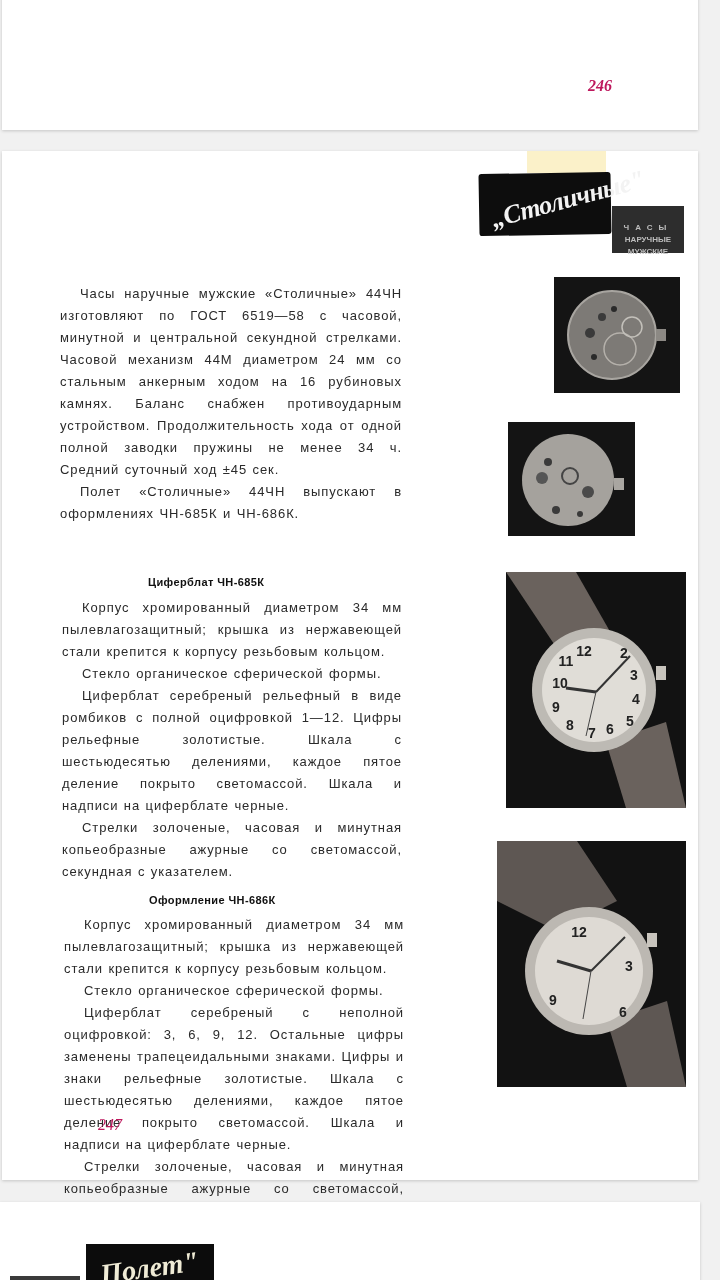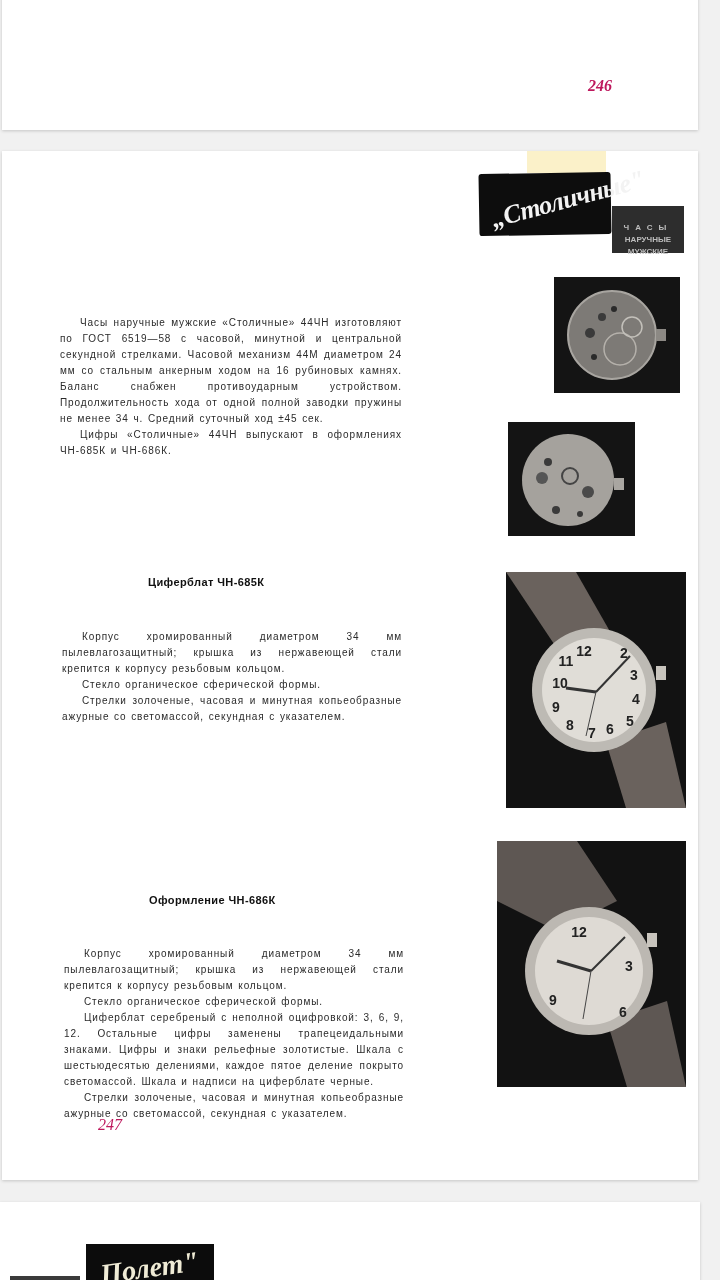--- a/index.html
+++ b/index.html
@@ -39,22 +39,22 @@
   }
   .label-plate {
     position:absolute; left:610px; top:55px; width:72px; height:47px;
     background:#2d2d2d; color:#bdbdbd; text-align:center;
     font-size:8px; font-weight:bold; line-height:12px; padding-top:16px; box-sizing:border-box;
   }
   .label-plate .l1 { letter-spacing:6px; }
   .label-plate div { display:block; }
 
   .text-block {
-    position:absolute; color:#2a2a2a; font-size:10px; line-height:16px;
-    letter-spacing:0.9px; text-align:justify; word-spacing:1px;margin-top:32px;
+    position:absolute; color:#2a2a2a; font-size:13px; line-height:22px;
+    letter-spacing:0.9px; text-align:justify; word-spacing:1px;
   }
   .text-block p { margin:0; text-indent:20px; }
   .tb-intro { left:58px; top:132px; width:342px; }
   .tb-685 { left:60px; top:446px; width:340px; }
   .tb-686 { left:62px; top:763px; width:340px; }
   .heading {
     position:absolute; font-weight:bold; font-size:11px; color:#111; letter-spacing:0.4px;
   }
   .h-685 { left:146px; top:425px; }
   .h-686 { left:147px; top:743px; }
@@ -88,21 +88,21 @@
     <span>„Столичные"</span>
   </div>
   <div class="label-plate">
     <div class="l1">ЧАСЫ</div>
     <div>НАРУЧНЫЕ</div>
     <div>МУЖСКИЕ</div>
   </div>
 
   <div class="text-block tb-intro">
     <p>Часы наручные мужские «Столичные» 44ЧН изготовляют по ГОСТ 6519—58 с часовой, минутной и центральной секундной стрелками. Часовой механизм 44М диаметром 24 мм со стальным анкерным ходом на 16 рубиновых камнях. Баланс снабжен противоударным устройством. Продолжительность хода от одной полной заводки пружины не менее 34 ч. Средний суточный ход ±45 сек.</p>
-    <p>Цифры «Столичные» 44ЧН выпускают в оформлениях ЧН-685К и ЧН-686К.</p>
+    <p>Полет «Столичные» 44ЧН выпускают в оформлениях ЧН-685К и ЧН-686К.</p>
   </div>
 
   <div class="photo ph-mech1">
     <svg width="126" height="116" viewBox="0 0 126 116">
       <rect width="126" height="116" fill="#141414"></rect>
       <circle cx="58" cy="58" r="44" fill="#7d7a76"></circle>
       <circle cx="58" cy="58" r="44" fill="none" stroke="#a8a5a0" stroke-width="2"></circle>
       <circle cx="66" cy="72" r="16" fill="none" stroke="#b5b1ab" stroke-width="1.5"></circle>
       <circle cx="78" cy="50" r="10" fill="none" stroke="#c3c0ba" stroke-width="1.5"></circle>
       <circle cx="36" cy="56" r="5" fill="#3a3a3a"></circle>
@@ -123,20 +123,21 @@
       <circle cx="48" cy="88" r="4" fill="#3a3a3a"></circle>
       <circle cx="72" cy="92" r="3" fill="#3a3a3a"></circle>
       <rect x="106" y="56" width="10" height="12" fill="#a9a6a1"></rect>
     </svg>
   </div>
 
   <div class="heading h-685">Циферблат ЧН-685К</div>
   <div class="text-block tb-685">
     <p>Корпус хромированный диаметром 34 мм пылевлагозащитный; крышка из нержавеющей стали крепится к корпусу резьбовым кольцом.</p>
     <p>Стекло органическое сферической формы.</p>
+    <p>Циферблат серебреный рельефный в виде ромбиков с полной оцифровкой 1—12. Цифры рельефные золотистые. Шкала с шестьюдесятью делениями, каждое пятое деление покрыто светомассой. Шкала и надписи на циферблате черные.</p>
     <p>Стрелки золоченые, часовая и минутная копьеобразные ажурные со светомассой, секундная с указателем.</p>
   </div>
   <div class="photo ph-w685">
     <svg width="180" height="236" viewBox="0 0 180 236">
       <rect width="180" height="236" fill="#121212"></rect>
       <path d="M0 0 L70 0 L110 70 L60 90 Z" fill="#6a625d"></path>
       <path d="M100 170 L160 150 L180 236 L120 236 Z" fill="#6a625d"></path>
       <circle cx="88" cy="118" r="62" fill="#bdbab4"></circle>
       <circle cx="88" cy="118" r="52" fill="#e0ddd7"></circle>
       <g font-family="Liberation Sans, sans-serif" font-weight="bold" font-size="14" fill="#222" text-anchor="middle">

